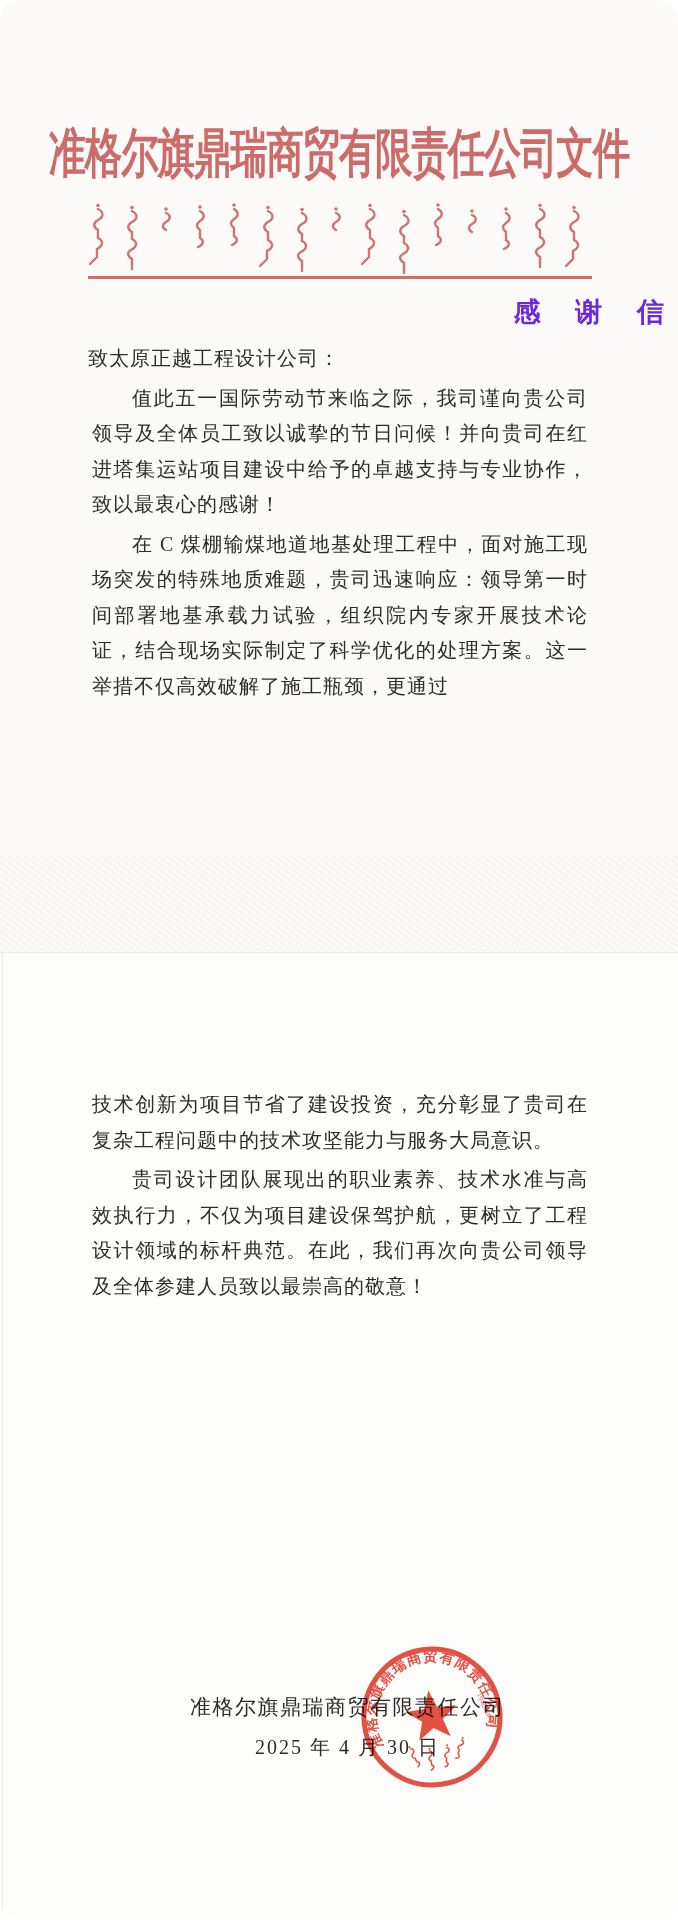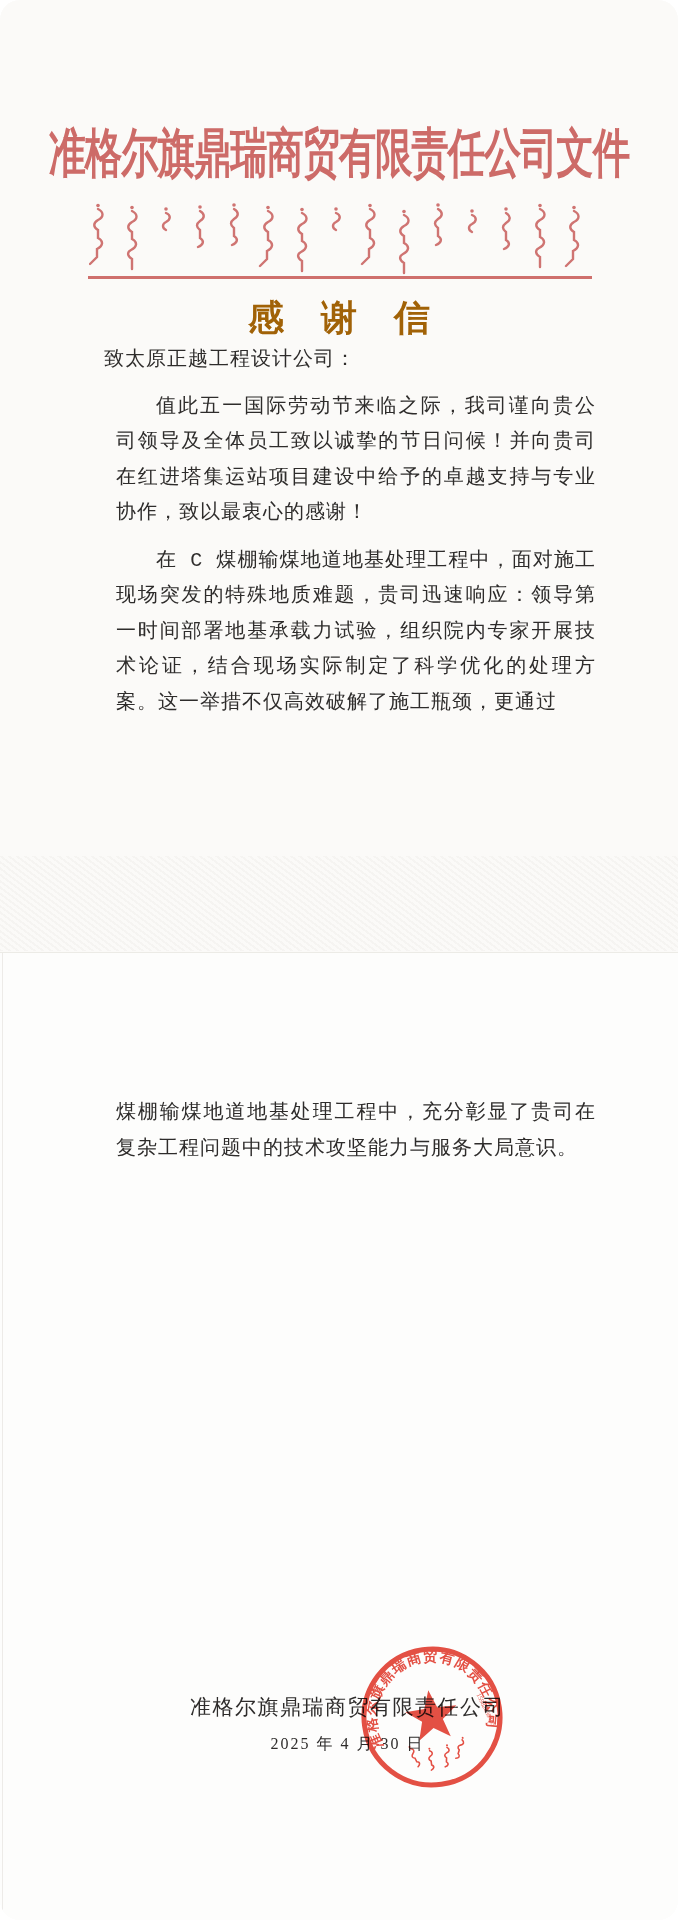--- a/index.html
+++ b/index.html
@@ -30,38 +30,38 @@
     color:#cd6b68;
     transform:scale(0.93,1.32);
     transform-origin:50% 50%;
     letter-spacing:-1px;
   }
   .mongolian-row{position:absolute;top:203px;left:89px;width:502px;height:76px;color:#cf7472;}
   .red-rule{position:absolute;top:276px;left:88px;width:504px;height:3px;background:#cf706d;}
 
   .letter-title{
     position:absolute;top:294px;left:0;right:0;
-    text-align:center;font-size:36px;font-weight:bold;
-    letter-spacing:14px;text-indent:14px;color:#a16207;
+    text-align:right;font-size:27px;font-weight:bold;
+    letter-spacing:14px;text-indent:14px;color:#6d28d9;
   }
 
   .body-block{
-    position:absolute;left:104px;width:504px;
+    position:absolute;left:88px;width:504px;
     font-size:20px;line-height:35.5px;letter-spacing:1px;
     text-align:justify;text-justify:inter-ideograph;
   }
   .body1{top:341px;}
   .body2{top:130px;}
-  .para{margin:12px;text-indent:2em;font-family:Liberation Mono, monospace;}
+  .para{margin:4px;text-indent:2em;}
   .para.no-indent{text-indent:0;}
   .salutation{margin:0;text-indent:0;}
 
   .sig-block{position:absolute;top:740px;right:173px;text-align:center;}
   .sig-company{font-size:21px;letter-spacing:1.5px;white-space:nowrap;}
-  .sig-date{font-size:16px;letter-spacing:2px;margin-top:13px;white-space:nowrap;}
+  .sig-date{font-size:20px;letter-spacing:2px;margin-top:13px;white-space:nowrap;}
 
   .seal{
     position:absolute;left:358px;top:690px;width:148px;height:148px;
     transform:rotate(-8deg);
     opacity:0.88;
     color:#e2382b;
     mix-blend-mode:multiply;
   }
 </style>
 </head>
@@ -119,21 +119,22 @@
       <p class="para">在 C 煤棚输煤地道地基处理工程中，面对施工现场突发的特殊地质难题，贵司迅速响应：领导第一时间部署地基承载力试验，组织院内专家开展技术论证，结合现场实际制定了科学优化的处理方案。这一举措不仅高效破解了施工瓶颈，更通过</p>
     </div>
 
     <div class="scan-texture"></div>
   </div>
 
   <div class="page page2">
     <div class="page-edge-line"></div>
 
     <div class="body-block body2">
-      <p class="para no-indent">煤棚输煤地道地基处理工程中，充分彰显了贵司在复杂工程问题中的技术攻坚能力与服务大局意识。</p>
+      <p class="para no-indent">技术创新为项目节省了建设投资，充分彰显了贵司在复杂工程问题中的技术攻坚能力与服务大局意识。</p>
+      <p class="para">贵司设计团队展现出的职业素养、技术水准与高效执行力，不仅为项目建设保驾护航，更树立了工程设计领域的标杆典范。在此，我们再次向贵公司领导及全体参建人员致以最崇高的敬意！</p>
     </div>
 
     <div class="sig-block">
       <div class="sig-company">准格尔旗鼎瑞商贸有限责任公司</div>
       <div class="sig-date">2025 年 4 月 30 日</div>
     </div>
 
     <svg class="seal" viewBox="0 0 148 148" aria-hidden="true">
       <circle cx="74" cy="74" r="68" fill="none" stroke="currentColor" stroke-width="5"></circle>
       <polygon fill="currentColor" points="74,47 80.5,65.1 99.7,65.7 84.5,77.4 89.9,95.8 74,85 58.1,95.8 63.5,77.4 48.3,65.7 67.5,65.1"></polygon>

